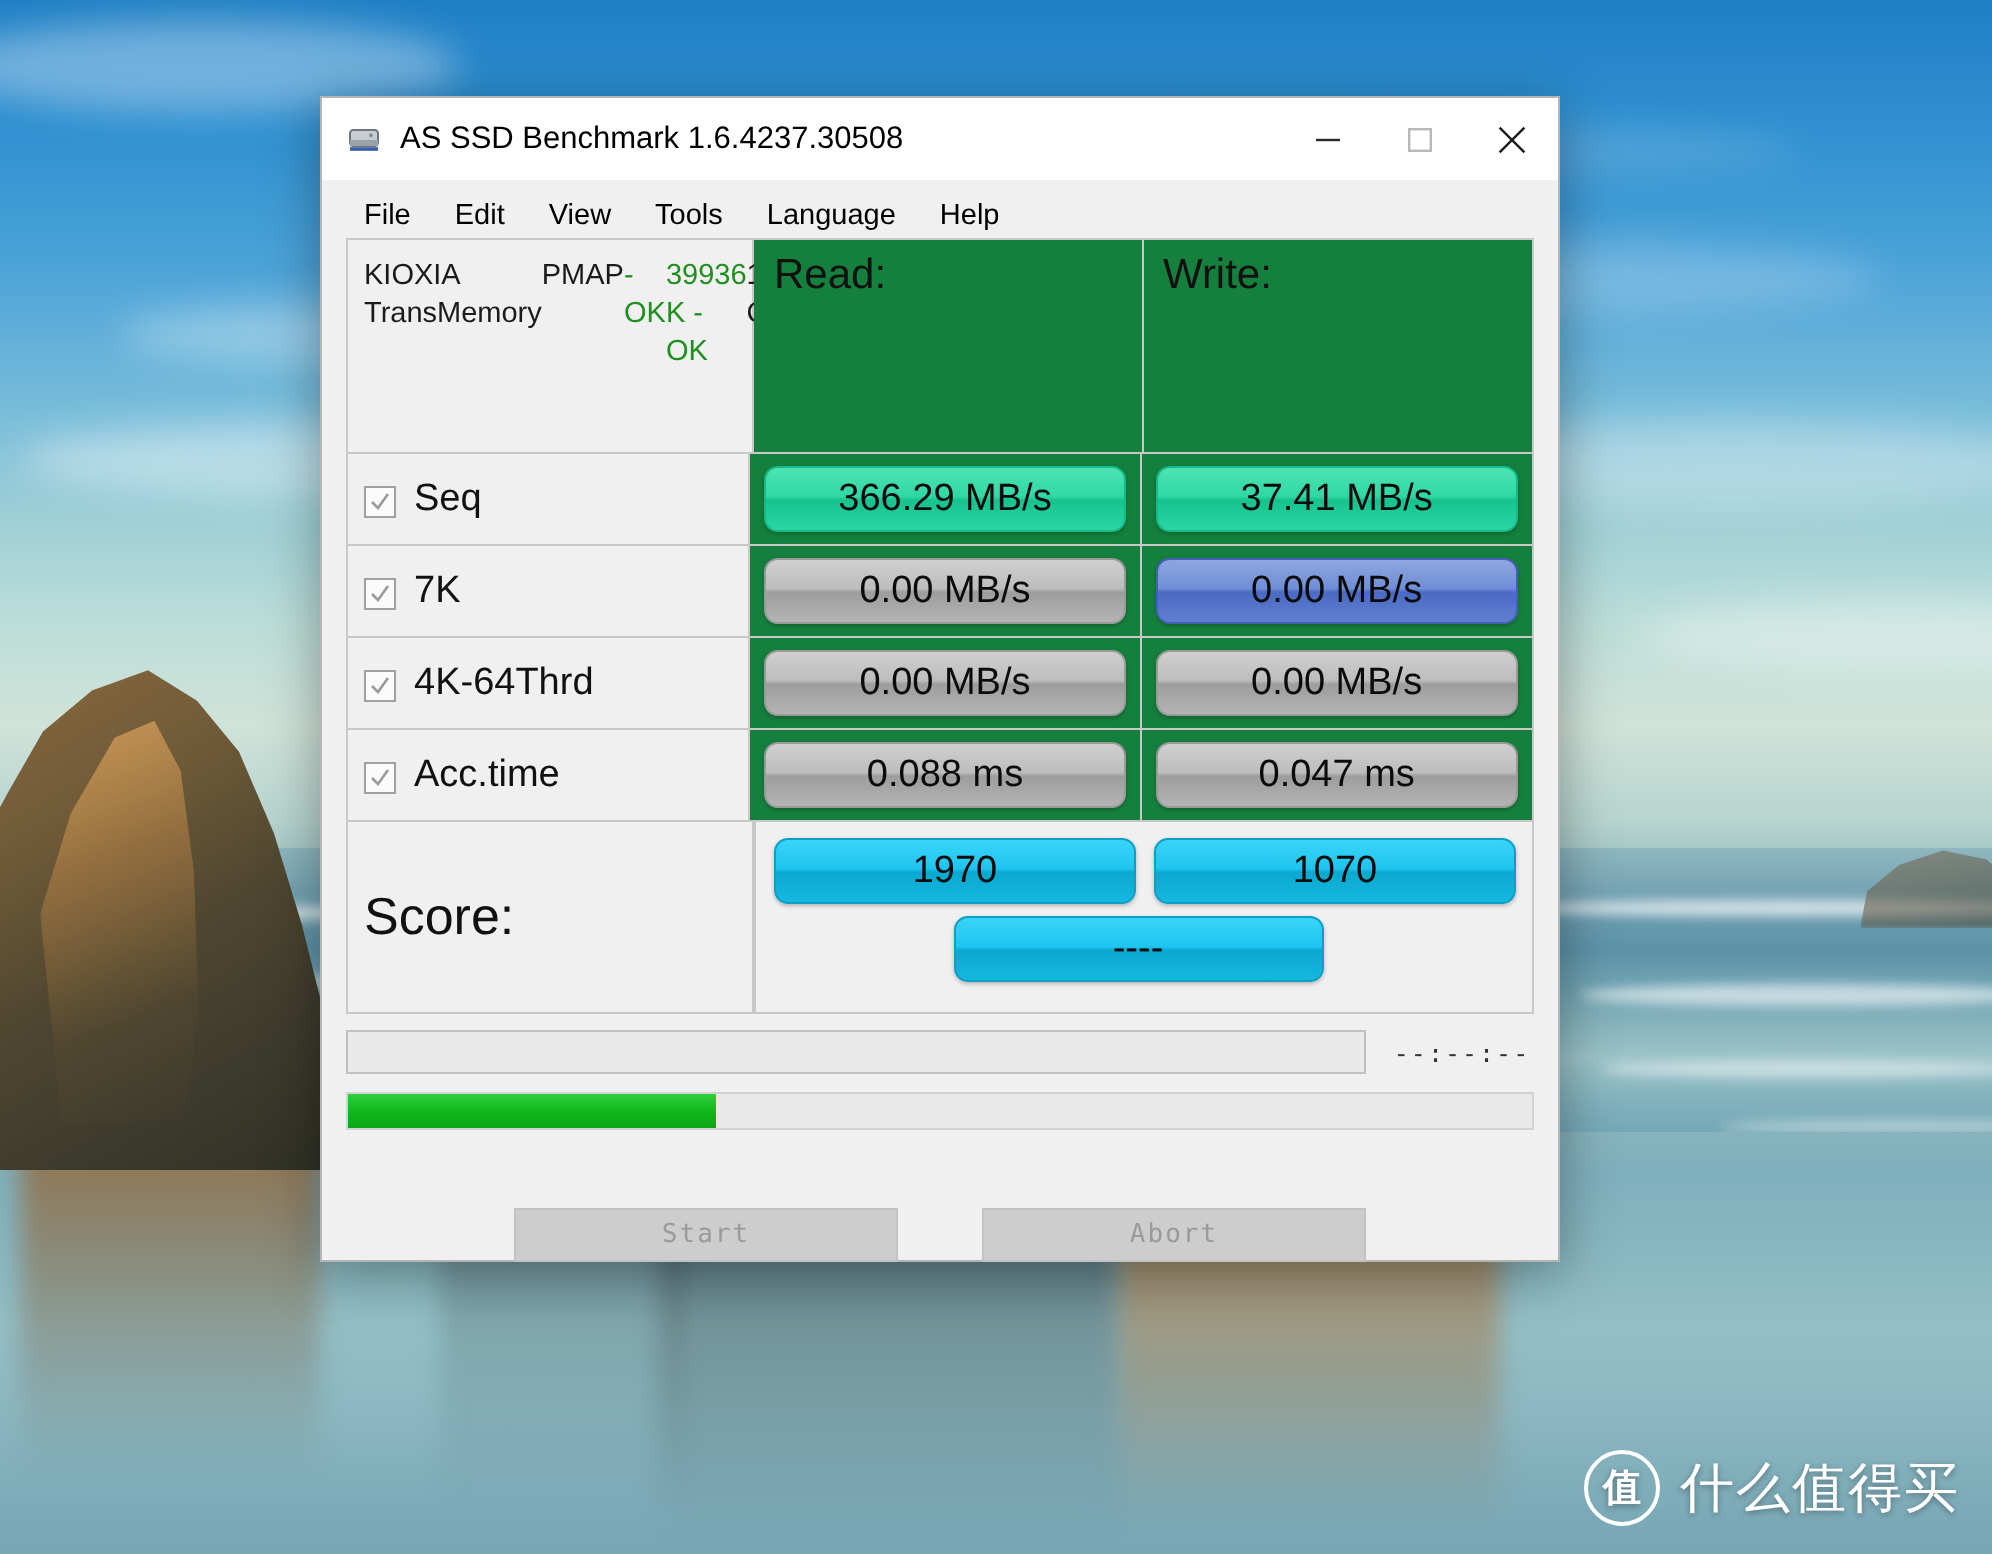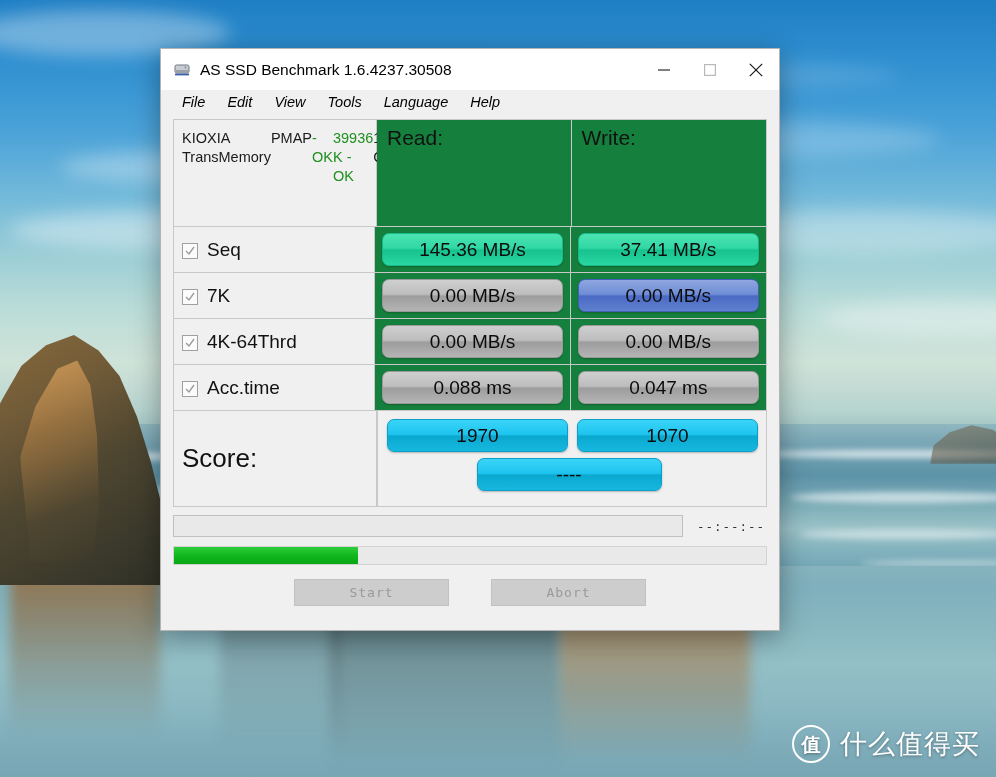--- a/index.html
+++ b/index.html
@@ -178,26 +178,25 @@
   .tb-spacer { flex: 1; }
   .win-btn {
     width: 46px; height: 41px;
     display: flex; align-items: center; justify-content: center;
   }
   .win-btn svg { display: block; }
 
   #menu-bar {
     height: 28px;
     display: flex;
-    align-items: flex-start;
+    align-items: flex-end;
     padding-left: 10px;
     background: #f0f0f0;
     font-size: 14.5px;
     color: #000;
-    font-style: italic;
   }
   #menu-bar .mi { padding: 3px 11px; }
 
   #device-bar {
     display: flex;
     align-items: center;
     padding: 3px 10px 6px 12px;
     gap: 12px;
   }
   #combo {
@@ -335,29 +334,30 @@
     background: linear-gradient(180deg, #2fcf3c 0%, #0fb71c 50%, #0aa716 100%);
   }
 
   #button-row {
     display: flex;
     justify-content: center;
     gap: 42px;
     padding-top: 14px;
   }
   .btn-flat {
-    width: 155px; height: 27px;
+    width: 192px; height: 27px;
     background: #cdcdcd;
     border: 1px solid #c2c2c2;
     color: #9a9a9a;
     font-family: "DejaVu Sans Mono", monospace;
     font-size: 13px;
     display: flex; align-items: center; justify-content: center;
     letter-spacing: 1px;
     box-sizing: border-box;
+    margin-top: 25px;
   }
 </style>
 </head>
 <body>
 
 <div id="desktop">
 
   <div class="wp-sky"></div>
   <div class="cloud c1"></div>
   <div class="cloud c7"></div>
@@ -451,21 +451,21 @@
           <span class="meas-label">
             <span class="chk">
               <svg width="10" height="10" viewBox="0 0 10 10">
                   <polyline points="1,5 4,8 9,1" fill="none" stroke="#9a9a9a" stroke-width="1.3"></polyline>
                 </svg>
             </span>
             <span>Seq</span>
           </span>
         </div>
         <div class="cell-val">
-          <span class="pill teal">145.36 MB/s</span>
+          <span class="pill teal">366.29 MB/s</span>
         </div>
         <div class="cell-val">
           <span class="pill teal">37.41 MB/s</span>
         </div>
       </div>
 
       <div class="grid-row row-meas">
         <div class="cell-label">
           <span class="meas-label">
             <span class="chk">

